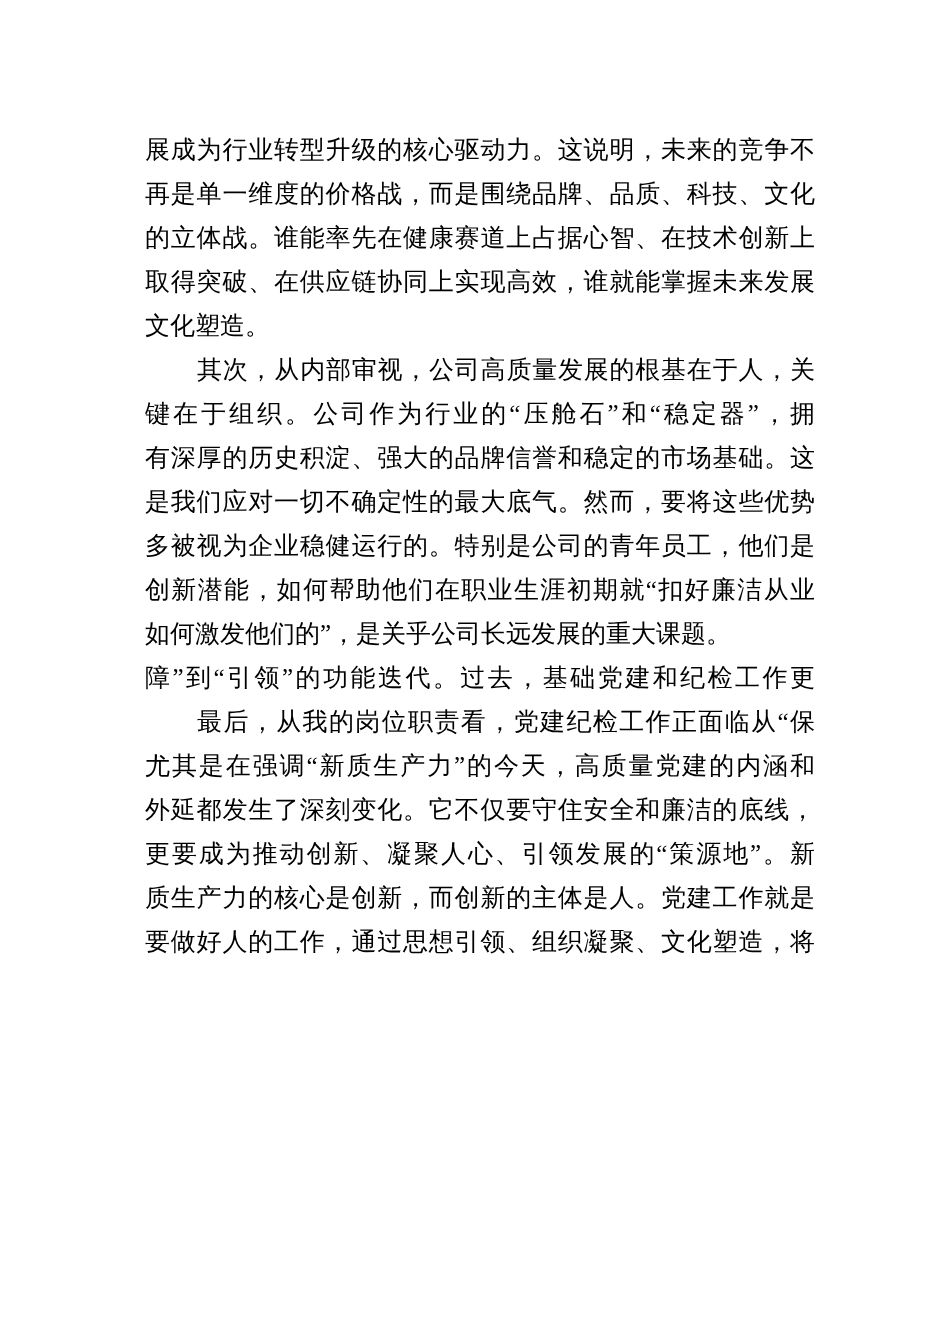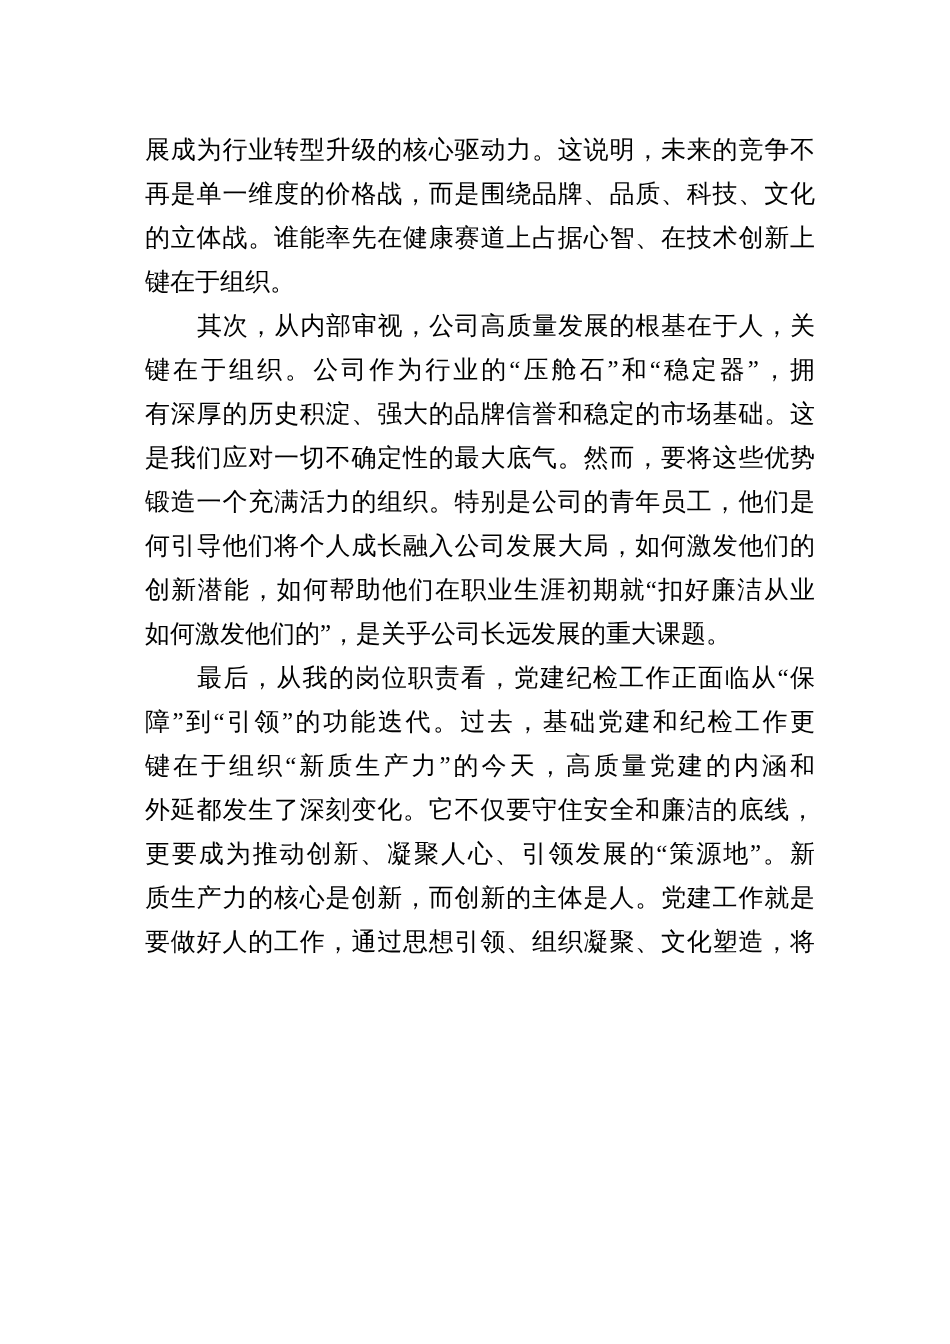--- a/index.html
+++ b/index.html
@@ -62,36 +62,36 @@
 </style>
 </head>
 <body>
 
 <div class="page">
   <div class="text-block">
     <div class="paragraph">
         <div class="line">展成为行业转型升级的核心驱动力。这说明，未来的竞争不</div>
         <div class="line">再是单一维度的价格战，而是围绕品牌、品质、科技、文化</div>
         <div class="line">的立体战。谁能率先在健康赛道上占据心智、在技术创新上</div>
-        <div class="line para-end">键在于组织。</div>
+        <div class="line">取得突破、在供应链协同上实现高效，谁就能掌握未来发展</div>
+        <div class="line para-end">文化塑造。</div>
       </div>
     <div class="paragraph">
         <div class="line indent">其次，从内部审视，公司高质量发展的根基在于人，关</div>
         <div class="line">键在于组织。公司作为行业的“压舱石”和“稳定器”，拥</div>
         <div class="line">有深厚的历史积淀、强大的品牌信誉和稳定的市场基础。这</div>
         <div class="line">是我们应对一切不确定性的最大底气。然而，要将这些优势</div>
-        <div class="line">锻造一个充满活力的组织。特别是公司的青年员工，他们是</div>
-        <div class="line">何引导他们将个人成长融入公司发展大局，如何激发他们的</div>
+        <div class="line">多被视为企业稳健运行的。特别是公司的青年员工，他们是</div>
         <div class="line">创新潜能，如何帮助他们在职业生涯初期就“扣好廉洁从业</div>
         <div class="line para-end">如何激发他们的”，是关乎公司长远发展的重大课题。</div>
       </div>
     <div class="paragraph">
+        <div class="line">障”到“引领”的功能迭代。过去，基础党建和纪检工作更</div>
         <div class="line indent">最后，从我的岗位职责看，党建纪检工作正面临从“保</div>
-        <div class="line">障”到“引领”的功能迭代。过去，基础党建和纪检工作更</div>
-        <div class="line">键在于组织“新质生产力”的今天，高质量党建的内涵和</div>
+        <div class="line">尤其是在强调“新质生产力”的今天，高质量党建的内涵和</div>
         <div class="line">外延都发生了深刻变化。它不仅要守住安全和廉洁的底线，</div>
         <div class="line">更要成为推动创新、凝聚人心、引领发展的“策源地”。新</div>
         <div class="line">质生产力的核心是创新，而创新的主体是人。党建工作就是</div>
         <div class="line">要做好人的工作，通过思想引领、组织凝聚、文化塑造，将</div>
       </div>
   </div>
   <div class="page-number">2</div>
 </div>
 
 </body></html>

